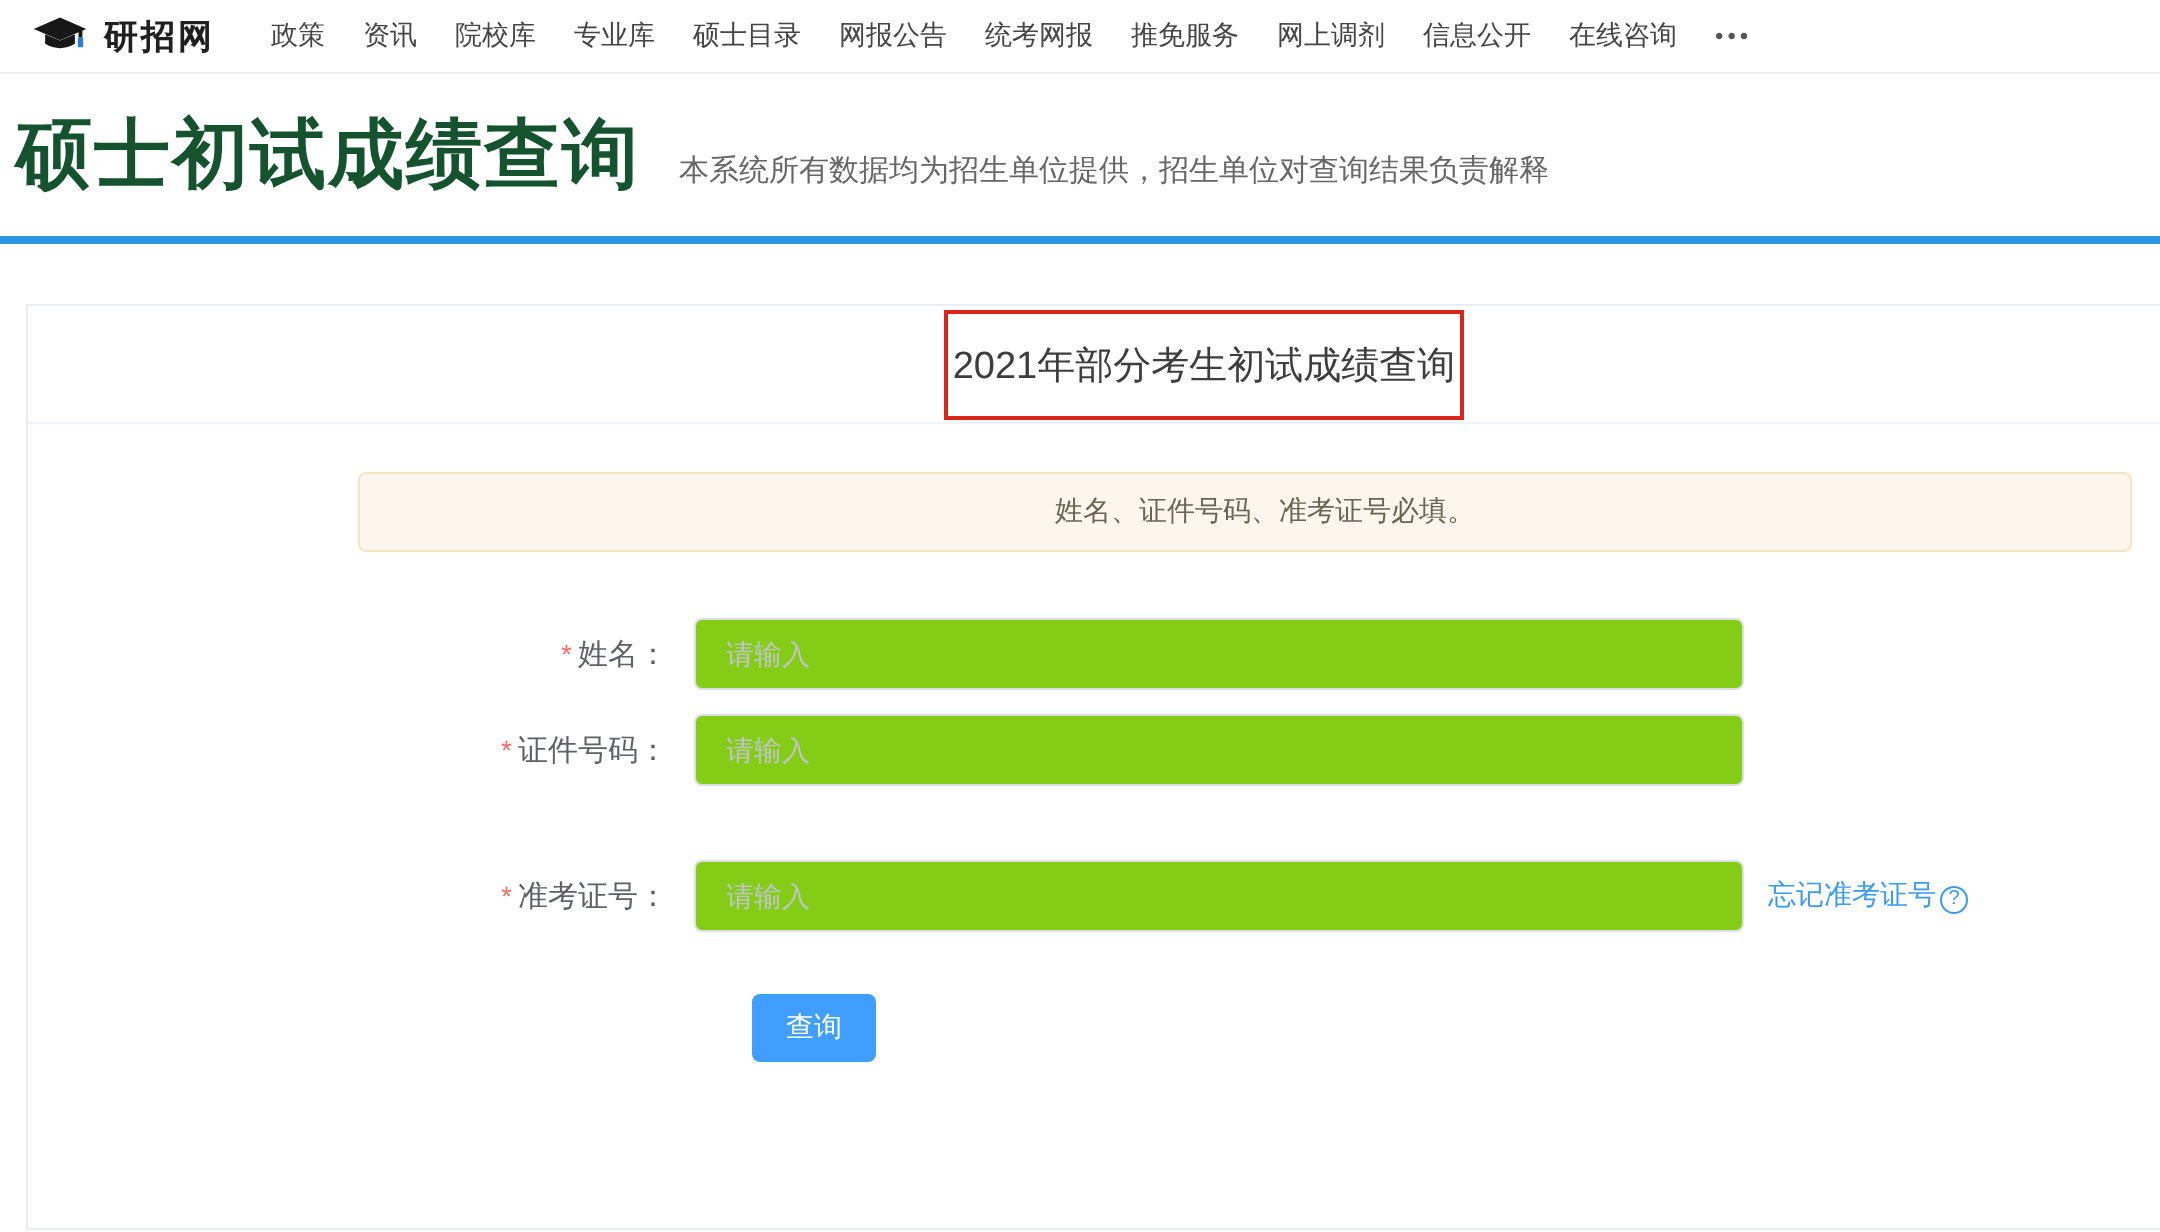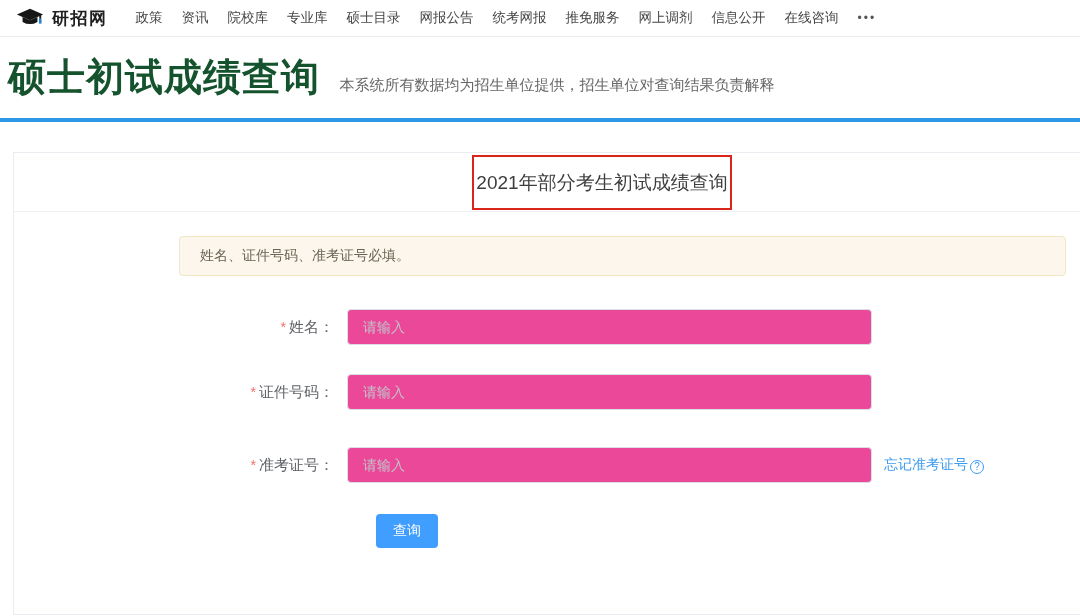--- a/index.html
+++ b/index.html
@@ -36,31 +36,31 @@
     position:absolute; left:458px; top:2px; width:260px; height:55px;
     border:2px solid #da251c; display:flex; align-items:center; justify-content:center;
   }
   .card-title { font-size:19px; color:#3d3d3d; }
 
   .card-body { padding-top:24px; }
   .notice {
     margin-left:165px; width:887px; height:40px;
     background:#fdf6ec; border:1px solid #f2e6c4; border-radius:4px;
     display:flex; align-items:center; padding-left:20px;
-    font-size:14px; color:#6b6353;
+    font-size:14px; color:#6b6353;justify-content:center;
   }
 
   .form { margin-top:33px; }
   .form-row { display:flex; align-items:center; height:36px; }
-  .r1 { margin-bottom:29px; } .r2 { margin-bottom:37px; } .r3 { margin-bottom:31px; }
+  .r1 { margin-bottom:12px; } .r2 { margin-bottom:37px; } .r3 { margin-bottom:31px; }
   .form-label { width:333px; flex:none; text-align:right; padding-right:13px; font-size:15px; color:#5e6166; }
   .required { color:#f56c6c; margin-right:3px; font-size:14px; }
   .text-input {
     width:525px; height:36px; border:1px solid #dcdfe6; border-radius:4px;
-    padding:16px 15px; font-size:14px; color:#333; outline:none; background:#ec4899;
+    padding:16px 15px; font-size:14px; color:#333; outline:none; background:#84cc16;
   }
   .text-input::placeholder { color:#c0c4cc; }
   .forgot {
     margin-left:12px; color:#3b9bf0; font-size:14px; text-decoration:none;
     display:inline-flex; align-items:flex-end; gap:2px; cursor:pointer; white-space:nowrap;
   }
   .q-circle {
     width:14px; height:14px; border:1.2px solid #3b9bf0; border-radius:50%;
     display:inline-flex; align-items:center; justify-content:center;
     font-size:10px; line-height:1;

